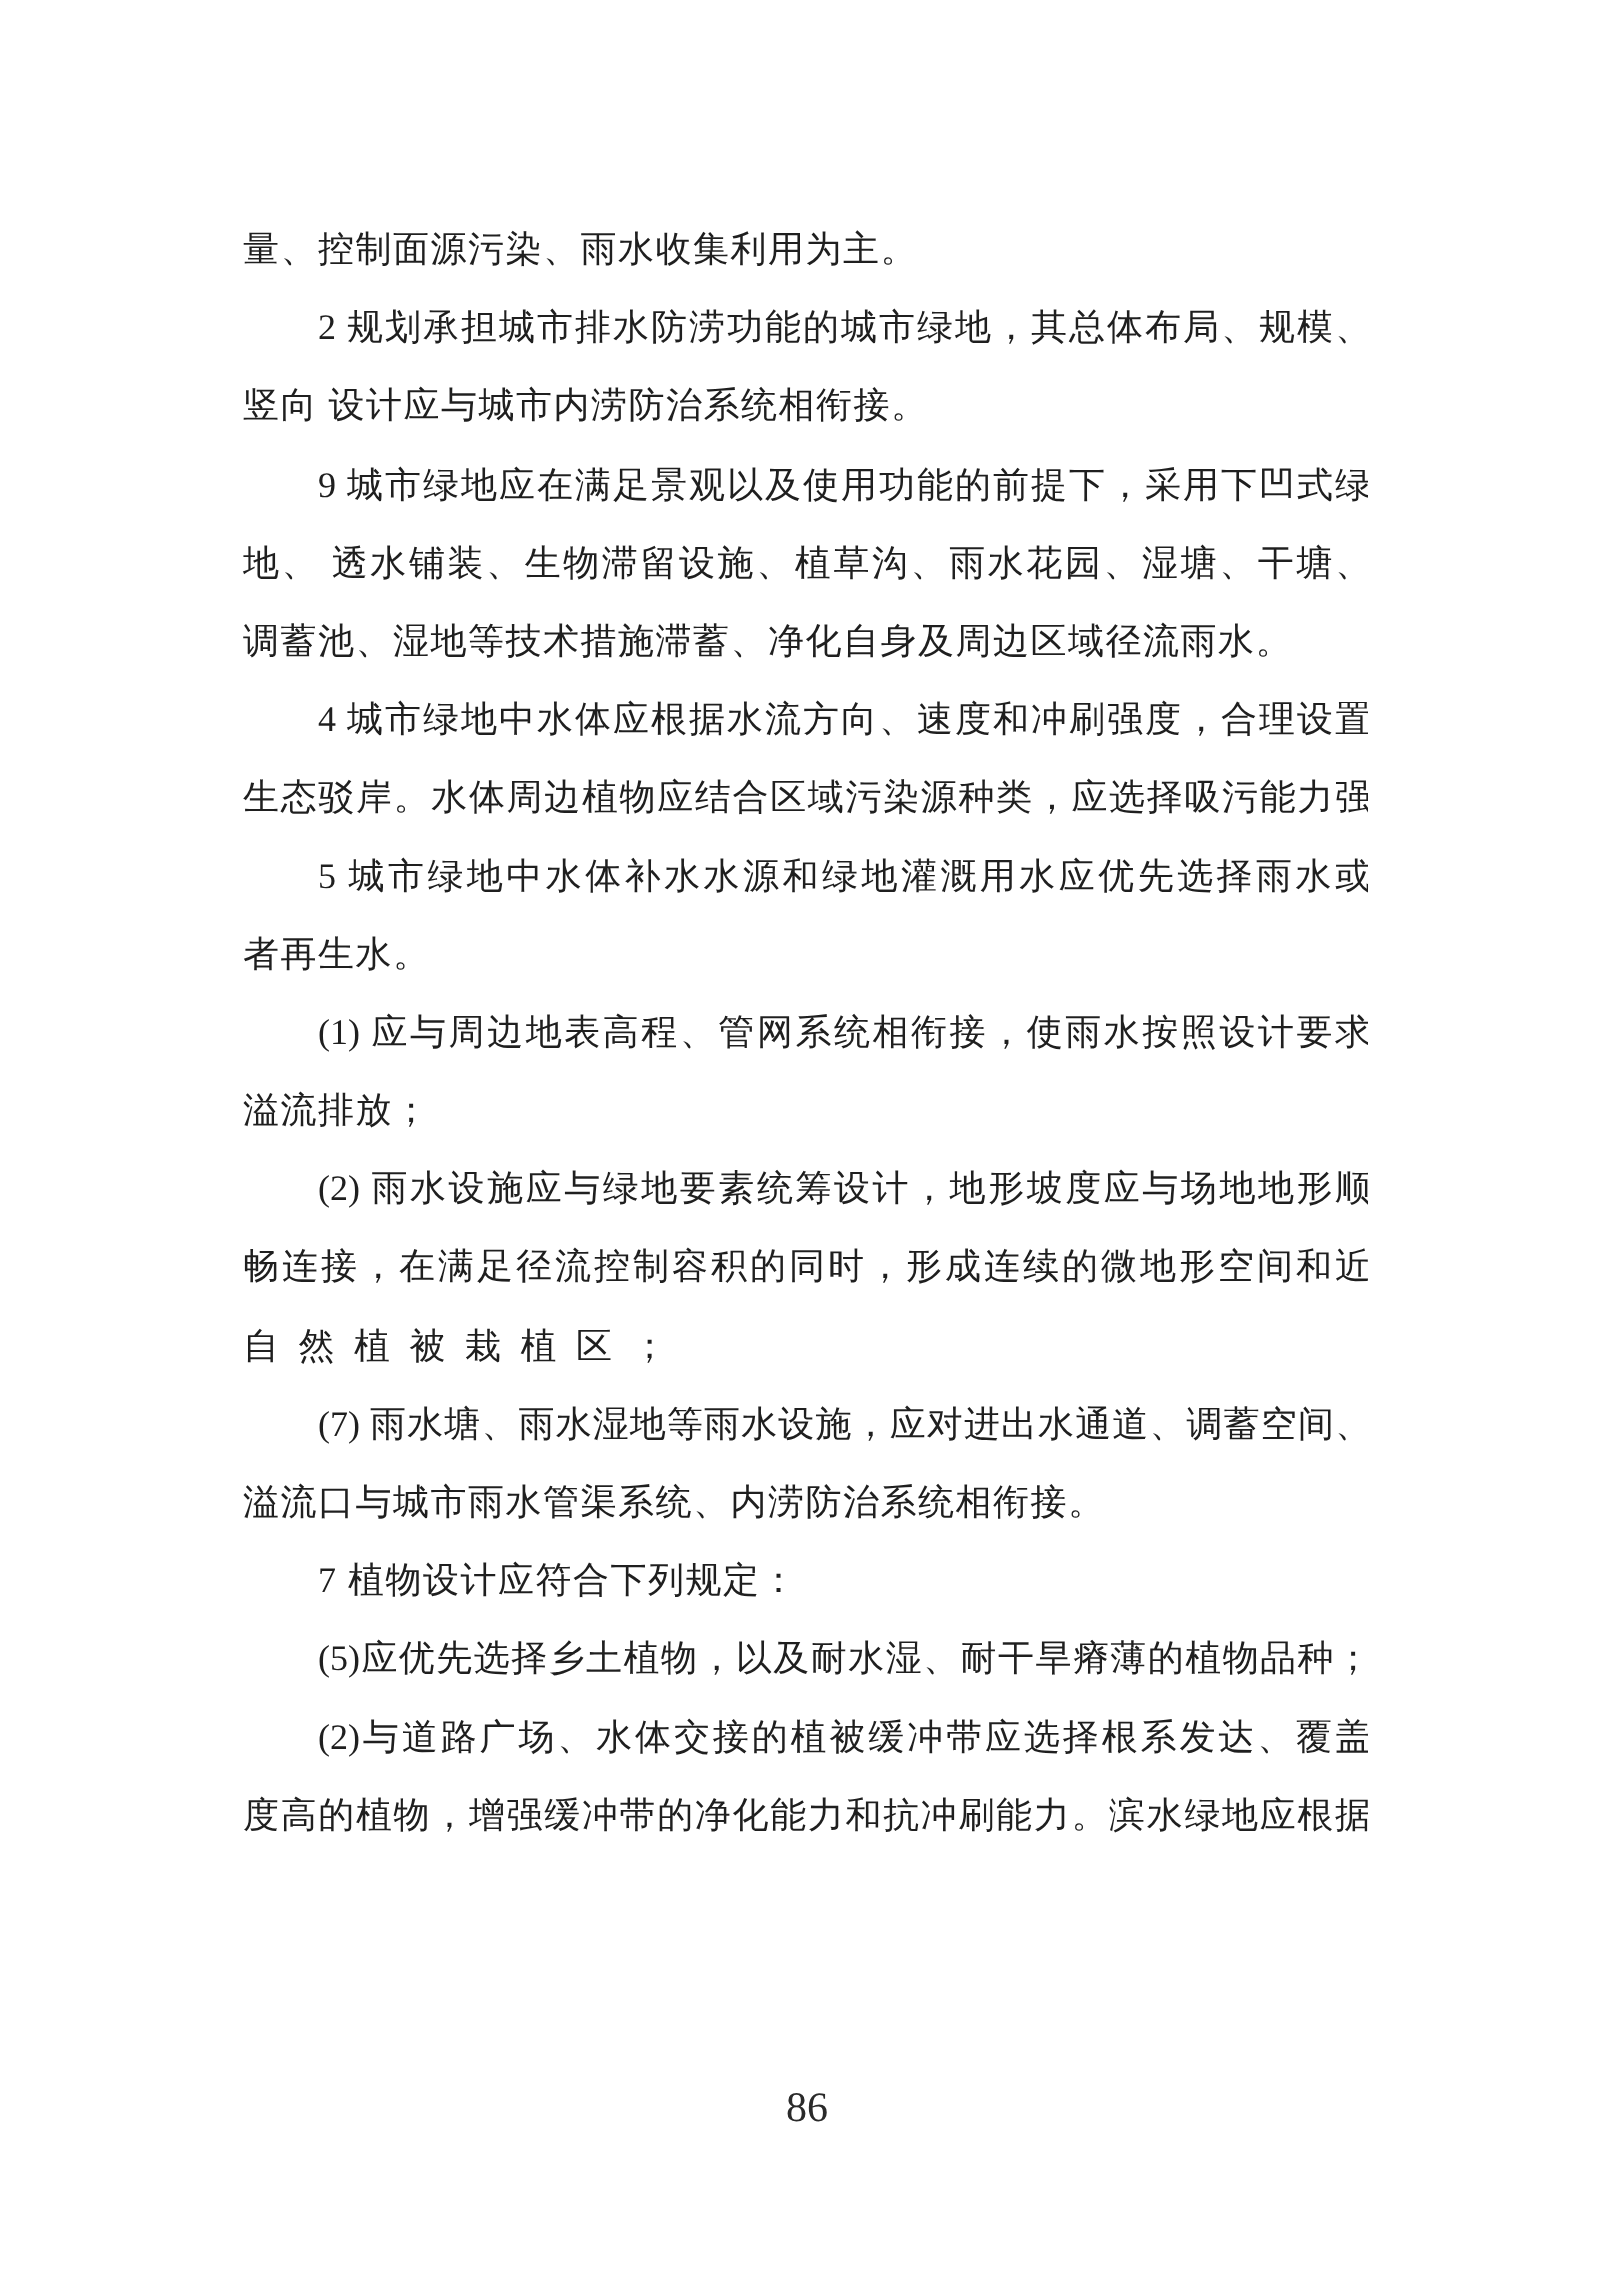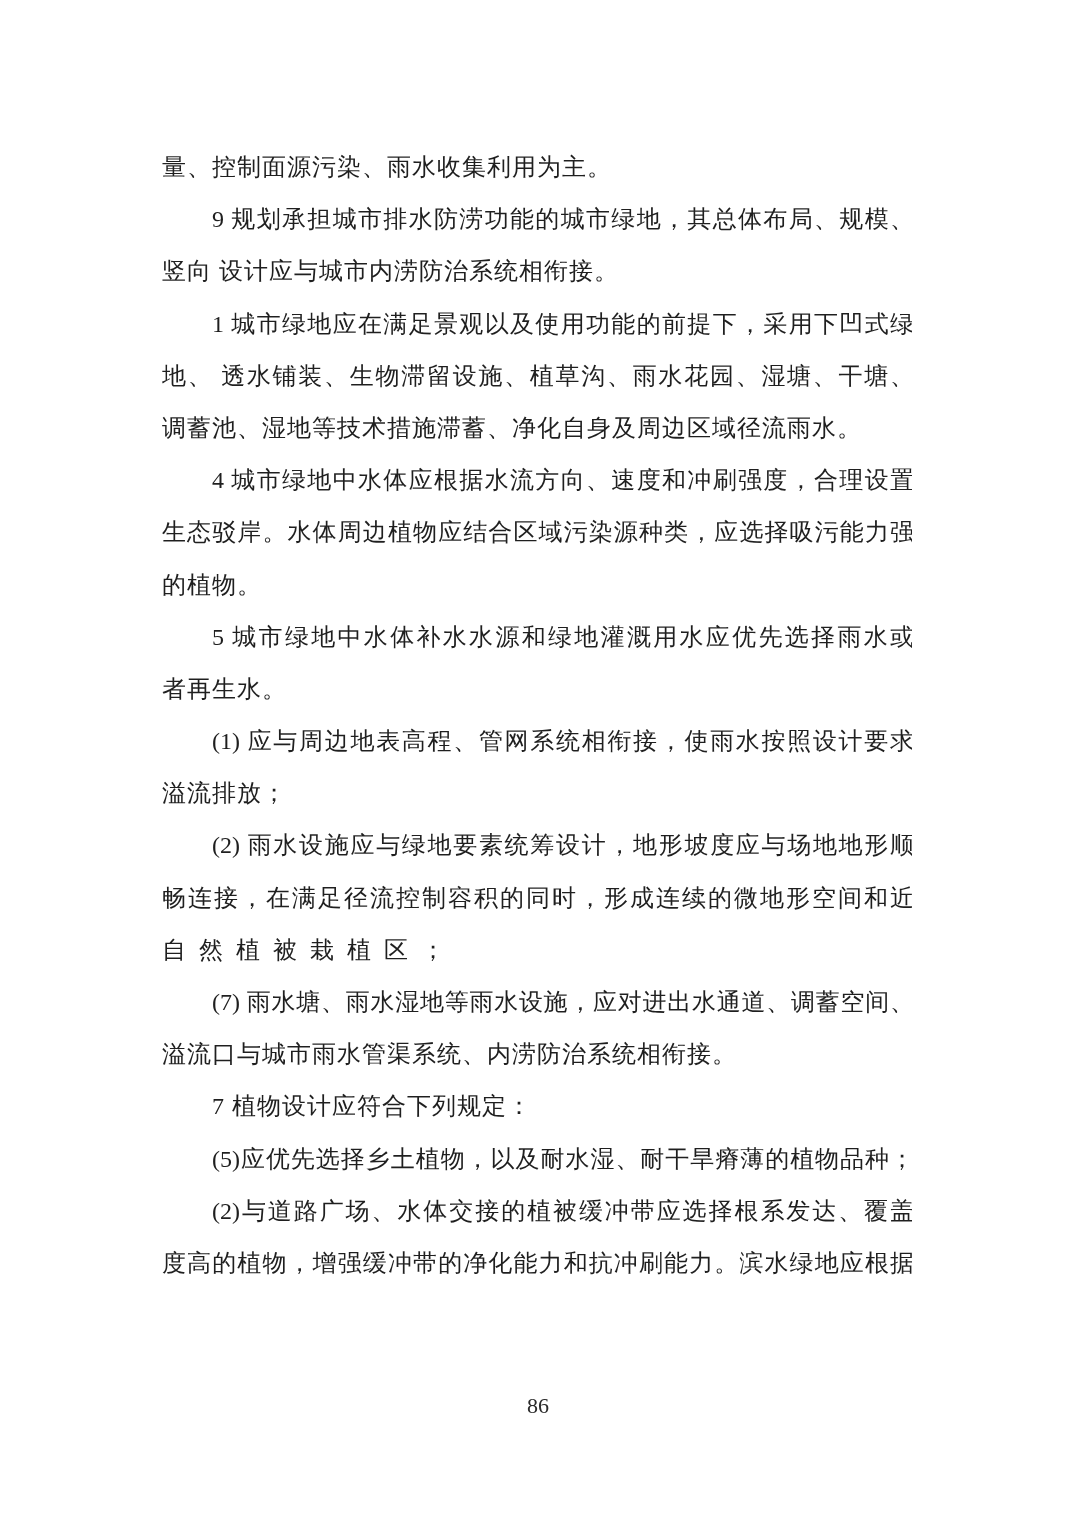--- a/index.html
+++ b/index.html
@@ -42,38 +42,37 @@
     letter-spacing: 13px;
   }
   .page-number {
     position: absolute;
     top: 1390px;
     left: 162px;
     width: 752px;
     height: 32px;
     line-height: 32px;
     text-align: center;
-    font-size: 22px;
+    font-size: 28px;
     color: #2a2a2a;
   }
 </style>
 </head>
 <body>
 
 <div class="page" style="color: rgb(31, 31, 31); background: rgb(255, 255, 255);">
   <div class="content">
       <div class="line">量、控制面源污染、雨水收集利用为主。</div>
-      <div class="line indent justify">9 规划承担城市排水防涝功能的城市绿地，其总体布局、规模、</div>
+      <div class="line indent justify">2 规划承担城市排水防涝功能的城市绿地，其总体布局、规模、</div>
       <div class="line">竖向 设计应与城市内涝防治系统相衔接。</div>
-      <div class="line indent justify">1 城市绿地应在满足景观以及使用功能的前提下，采用下凹式绿</div>
+      <div class="line indent justify">9 城市绿地应在满足景观以及使用功能的前提下，采用下凹式绿</div>
       <div class="line justify">地、 透水铺装、生物滞留设施、植草沟、雨水花园、湿塘、干塘、</div>
       <div class="line">调蓄池、湿地等技术措施滞蓄、净化自身及周边区域径流雨水。</div>
       <div class="line indent justify">4 城市绿地中水体应根据水流方向、速度和冲刷强度，合理设置</div>
       <div class="line justify">生态驳岸。水体周边植物应结合区域污染源种类，应选择吸污能力强</div>
-      <div class="line">的植物。</div>
       <div class="line indent justify">5 城市绿地中水体补水水源和绿地灌溉用水应优先选择雨水或</div>
       <div class="line">者再生水。</div>
       <div class="line indent justify">(1) 应与周边地表高程、管网系统相衔接，使雨水按照设计要求</div>
       <div class="line">溢流排放；</div>
       <div class="line indent justify">(2) 雨水设施应与绿地要素统筹设计，地形坡度应与场地地形顺</div>
       <div class="line justify">畅连接，在满足径流控制容积的同时，形成连续的微地形空间和近</div>
       <div class="line wide">自然植被栽植区；</div>
       <div class="line indent justify">(7) 雨水塘、雨水湿地等雨水设施，应对进出水通道、调蓄空间、</div>
       <div class="line">溢流口与城市雨水管渠系统、内涝防治系统相衔接。</div>
       <div class="line indent">7 植物设计应符合下列规定：</div>

